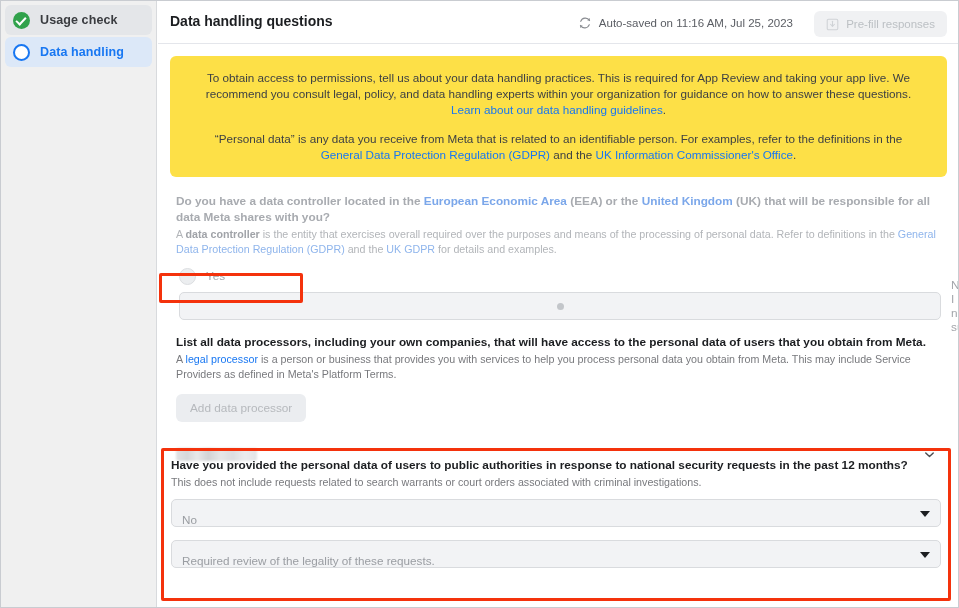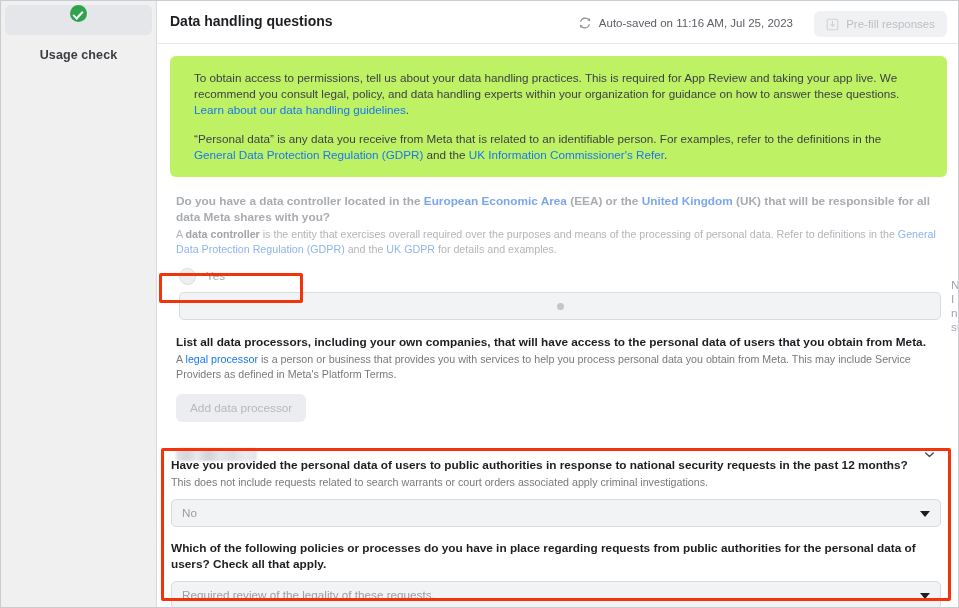--- a/index.html
+++ b/index.html
@@ -28,28 +28,27 @@
     width: 156px;
     height: 606px;
     background: #f0f0f0;
     border-right: 1px solid #d8dadd;
     box-sizing: border-box;
     padding: 4px 4px 0 4px;
   }
   .side-item {
     display: flex;
     align-items: center;
-    gap: 26px;
+    gap: 10px;
     height: 30px;
     padding: 0 8px;
     border-radius: 6px;
     margin-bottom: 2px;
     box-sizing: border-box;
     cursor: pointer;
-    flex-direction: column;
   }
   .side-item.done {
     background: #e4e6e9;
   }
   .side-item.active {
     background: #dce8f8;
   }
   .side-label {
     font-size: 12.5px;
     font-weight: bold;
@@ -138,23 +137,24 @@
   }
 
   
   .content {
     position: relative;
     padding: 0;
   }
 
   .infobox {
     margin: 12px 12px 0 12px;
-    background: #bef264;
+    background: #fde047;
     border-radius: 6px;
     padding: 14px 24px 14px 24px;
+    text-align: center;
   }
   .infobox p {
     margin: 0;
     font-size: 11.7px;
     line-height: 16px;
     color: #3c3f43;
   }
   .infobox p + p { margin-top: 13px; }
   a.lnk { color: #1877f2; text-decoration: none; }
 
@@ -273,21 +273,21 @@
     height: 28px;
   }
   .sel {
     width: 100%;
     height: 28px;
     box-sizing: border-box;
     background: #f2f3f5;
     border: 1px solid #d9dbde;
     border-radius: 5px;
     display: flex;
-    align-items: center;
+    align-items: flex-end;
     padding: 0 10px;
     cursor: pointer;
   }
   .sel-text {
     font-size: 11.7px;
     color: #9a9da2;
     white-space: nowrap;
     overflow: hidden;
     text-overflow: ellipsis;
   }
@@ -308,20 +308,24 @@
 </style>
 </head>
 <body>
 
 <div id="app">
 
   <div class="sidebar">
     <div class="side-item done">
       <span class="ico-check"></span>
       <span class="side-label">Usage check</span>
+    </div>
+    <div class="side-item active">
+      <span class="ico-circle"></span>
+      <span class="side-label">Data handling</span>
     </div>
   </div>
 
   <div class="main">
 
     <div class="topbar">
       <div class="page-title">Data handling questions</div>
 
       <div class="autosave">
         <svg class="ico-refresh" width="14" height="14" viewBox="0 0 16 16">
@@ -340,21 +344,21 @@
           <path d="M5.6 7.7L8 10.2l2.4-2.5" fill="none" stroke="#cfd2d6" stroke-width="1.3" stroke-linecap="round" stroke-linejoin="round"></path>
         </svg>
         <span class="prefill-label">Pre-fill responses</span>
       </button>
     </div>
 
     <div class="content">
 
       <div class="infobox">
         <p><span>To obtain access to permissions, tell us about your data handling practices. This is required for App Review and taking your app live. We recommend you consult legal, policy, and data handling experts within your organization for guidance on how to answer these questions. </span><a class="lnk" href="#">Learn about our data handling guidelines</a><span>.</span></p>
-        <p><span>“Personal data” is any data you receive from Meta that is related to an identifiable person. For examples, refer to the definitions in the </span><a class="lnk" href="#">General Data Protection Regulation (GDPR)</a><span> and the </span><a class="lnk" href="#">UK Information Commissioner's Refer</a><span>.</span></p>
+        <p><span>“Personal data” is any data you receive from Meta that is related to an identifiable person. For examples, refer to the definitions in the </span><a class="lnk" href="#">General Data Protection Regulation (GDPR)</a><span> and the </span><a class="lnk" href="#">UK Information Commissioner's Office</a><span>.</span></p>
       </div>
 
       <div class="block">
 
         <div class="q-dim">
           <div class="q-title dim"><span>Do you have a data controller located in the </span><a class="lnk" href="#">European Economic Area</a><span> (EEA) or the </span><a class="lnk" href="#">United Kingdom</a><span> (UK) that will be responsible for all data Meta shares with you?</span></div>
           <div class="q-sub dim"><span>A </span><b>data controller</b><span> is the entity that exercises overall required over the purposes and means of the processing of personal data. Refer to definitions in the </span><a class="lnk" href="#">General Data Protection Regulation (GDPR)</a><span> and the </span><a class="lnk" href="#">UK GDPR</a><span> for details and examples.</span></div>
 
           <div class="radios">
             <div class="radio-row">
@@ -381,30 +385,29 @@
             </svg>
           </div>
         </div>
 
       </div>
     </div>
   </div>
 
   <div class="section-gov">
     <div class="q-title">Have you provided the personal data of users to public authorities in response to national security requests in the past 12 months?</div>
-    <div class="q-sub">This does not include requests related to search warrants or court orders associated apply criminal investigations.</div>
+    <div class="q-sub">This does not include requests related to search warrants or court orders associated with criminal investigations.</div>
     <div class="sel-wrap">
       <div class="sel">
         <span class="sel-text">No</span>
       </div>
       <span class="caret"></span>
     </div>
 
     <div style="margin-top:13px;">
-      <div class="q-title">Which of the following policies or processes do you have in place regarding requests from public authorities for the personal data of users? Check all that apply.</div>
       <div class="sel-wrap">
         <div class="sel">
           <span class="sel-text">Required review of the legality of these requests.</span>
         </div>
         <span class="caret"></span>
       </div>
     </div>
   </div>
 
   <div class="redbox" id="redbox-radio"></div>

